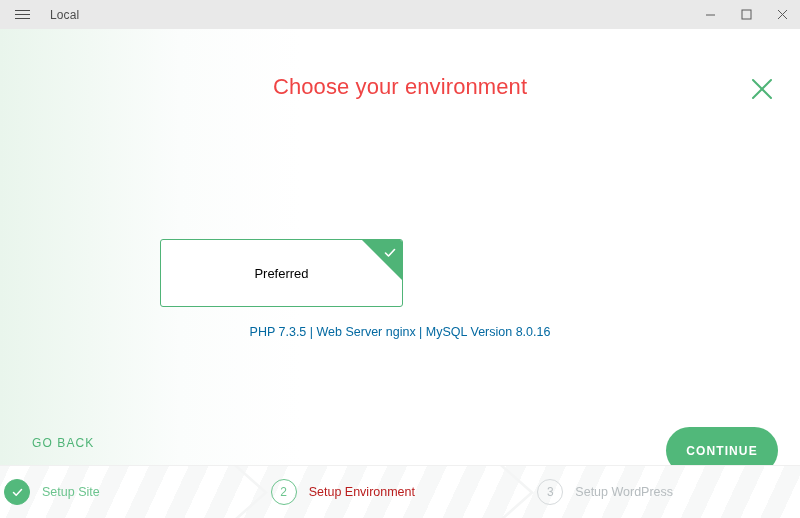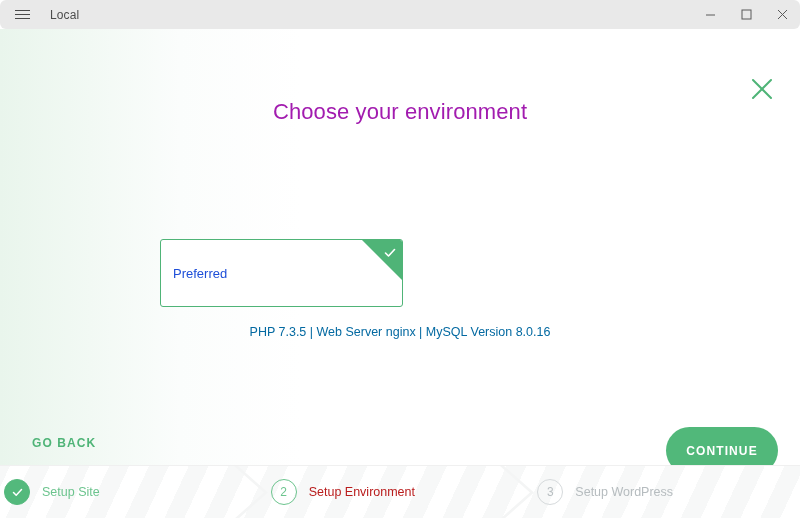--- a/index.html
+++ b/index.html
@@ -18,21 +18,20 @@
   }
 
   
   .titlebar {
     height: 29px;
     background: #e9e9e9;
     display: flex;
     align-items: center;
     flex: 0 0 29px;
     position: relative;
-    border-radius: 6px;
   }
   .hamburger {
     width: 44px; height: 29px;
     display: flex; flex-direction: column;
     align-items: center; justify-content: center;
     gap: 3px;
   }
   .hamburger span {
     display: block;
     width: 15px; height: 1px;
@@ -72,23 +71,22 @@
     background: linear-gradient(to right, #e9f5ec 0%, #f2f9f4 30%, #fbfdfc 60%, #ffffff 100%);
     pointer-events: none;
   }
 
   .page-title {
     position: absolute;
     top: 45px; left: 0; right: 0;
     text-align: center;
     font-size: 22px;
     font-weight: 400;
-    color: #a21caf;
+    color: #ef4444;
     letter-spacing: 0.1px;
-    margin-top: 25px;
   }
 
   .close-x {
     position: absolute;
     top: 42px; right: 20px;
     width: 36px; height: 36px;
     display: flex; align-items: center; justify-content: center;
   }
 
   
@@ -98,26 +96,25 @@
     left: 160px;
     width: 479px;
     height: 68px;
     display: flex;
   }
   .card {
     position: relative;
     flex: 1 1 0;
     display: flex;
     align-items: center;
-    justify-content: flex-start;
+    justify-content: center;
     background: #ffffff;
     font-size: 13px;
-    color: #1d4ed8;
-    overflow: hidden;
-    padding-left: 12px;
+    color: #000000;
+    overflow: hidden;
   }
   .card.preferred {
     flex: 0 0 243px;
     border: 1.5px solid #4fb477;
     border-radius: 3px;
     z-index: 2;
   }
   .card.custom {
     flex: 0 0 236px;
     border: 1px solid #e4e6e6;
@@ -149,21 +146,21 @@
     text-align: center;
     font-size: 12.5px;
     color: #0369a1;
   }
 
   
   .go-back {
     position: absolute;
     left: 32px; top: 407px;
     font-size: 12px;
-    font-weight: bold;
+    font-weight: normal;
     letter-spacing: 1.1px;
     color: #4fb477;
   }
   .continue-btn {
     position: absolute;
     right: 22px; top: 398px;
     width: 112px; height: 47px;
     border-radius: 24px;
     background: #51b87a;
     color: #ffffff;

